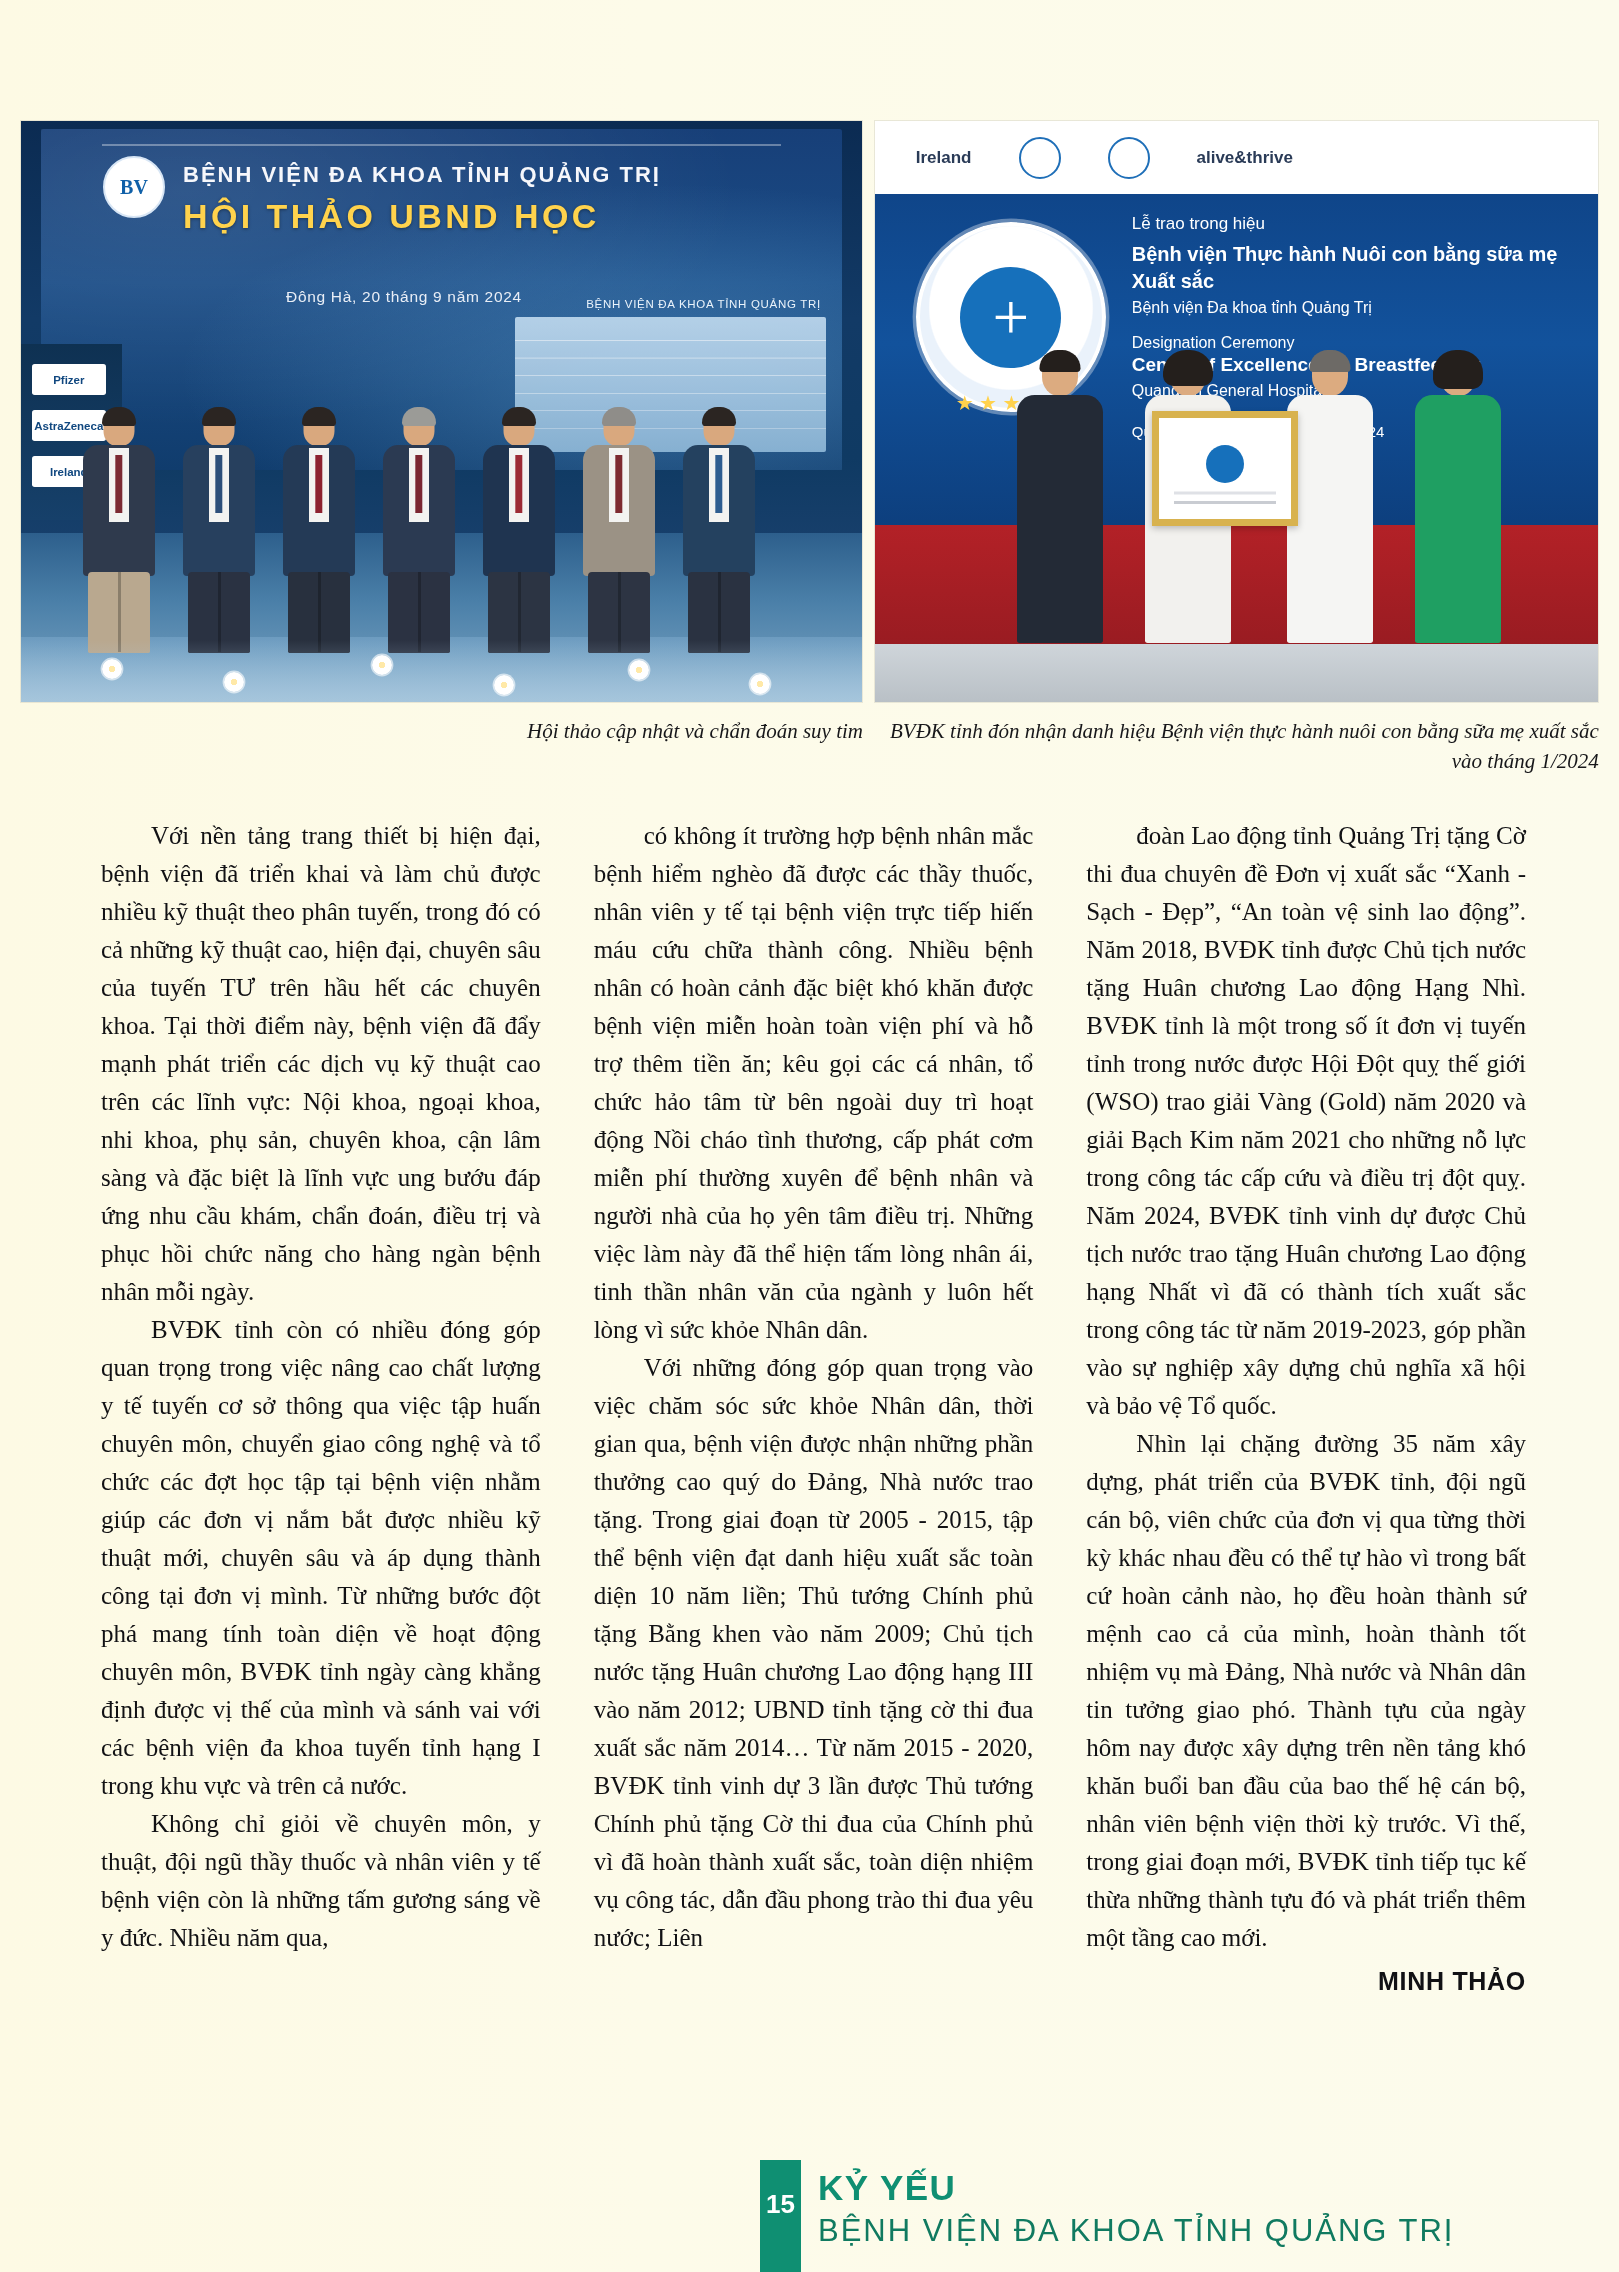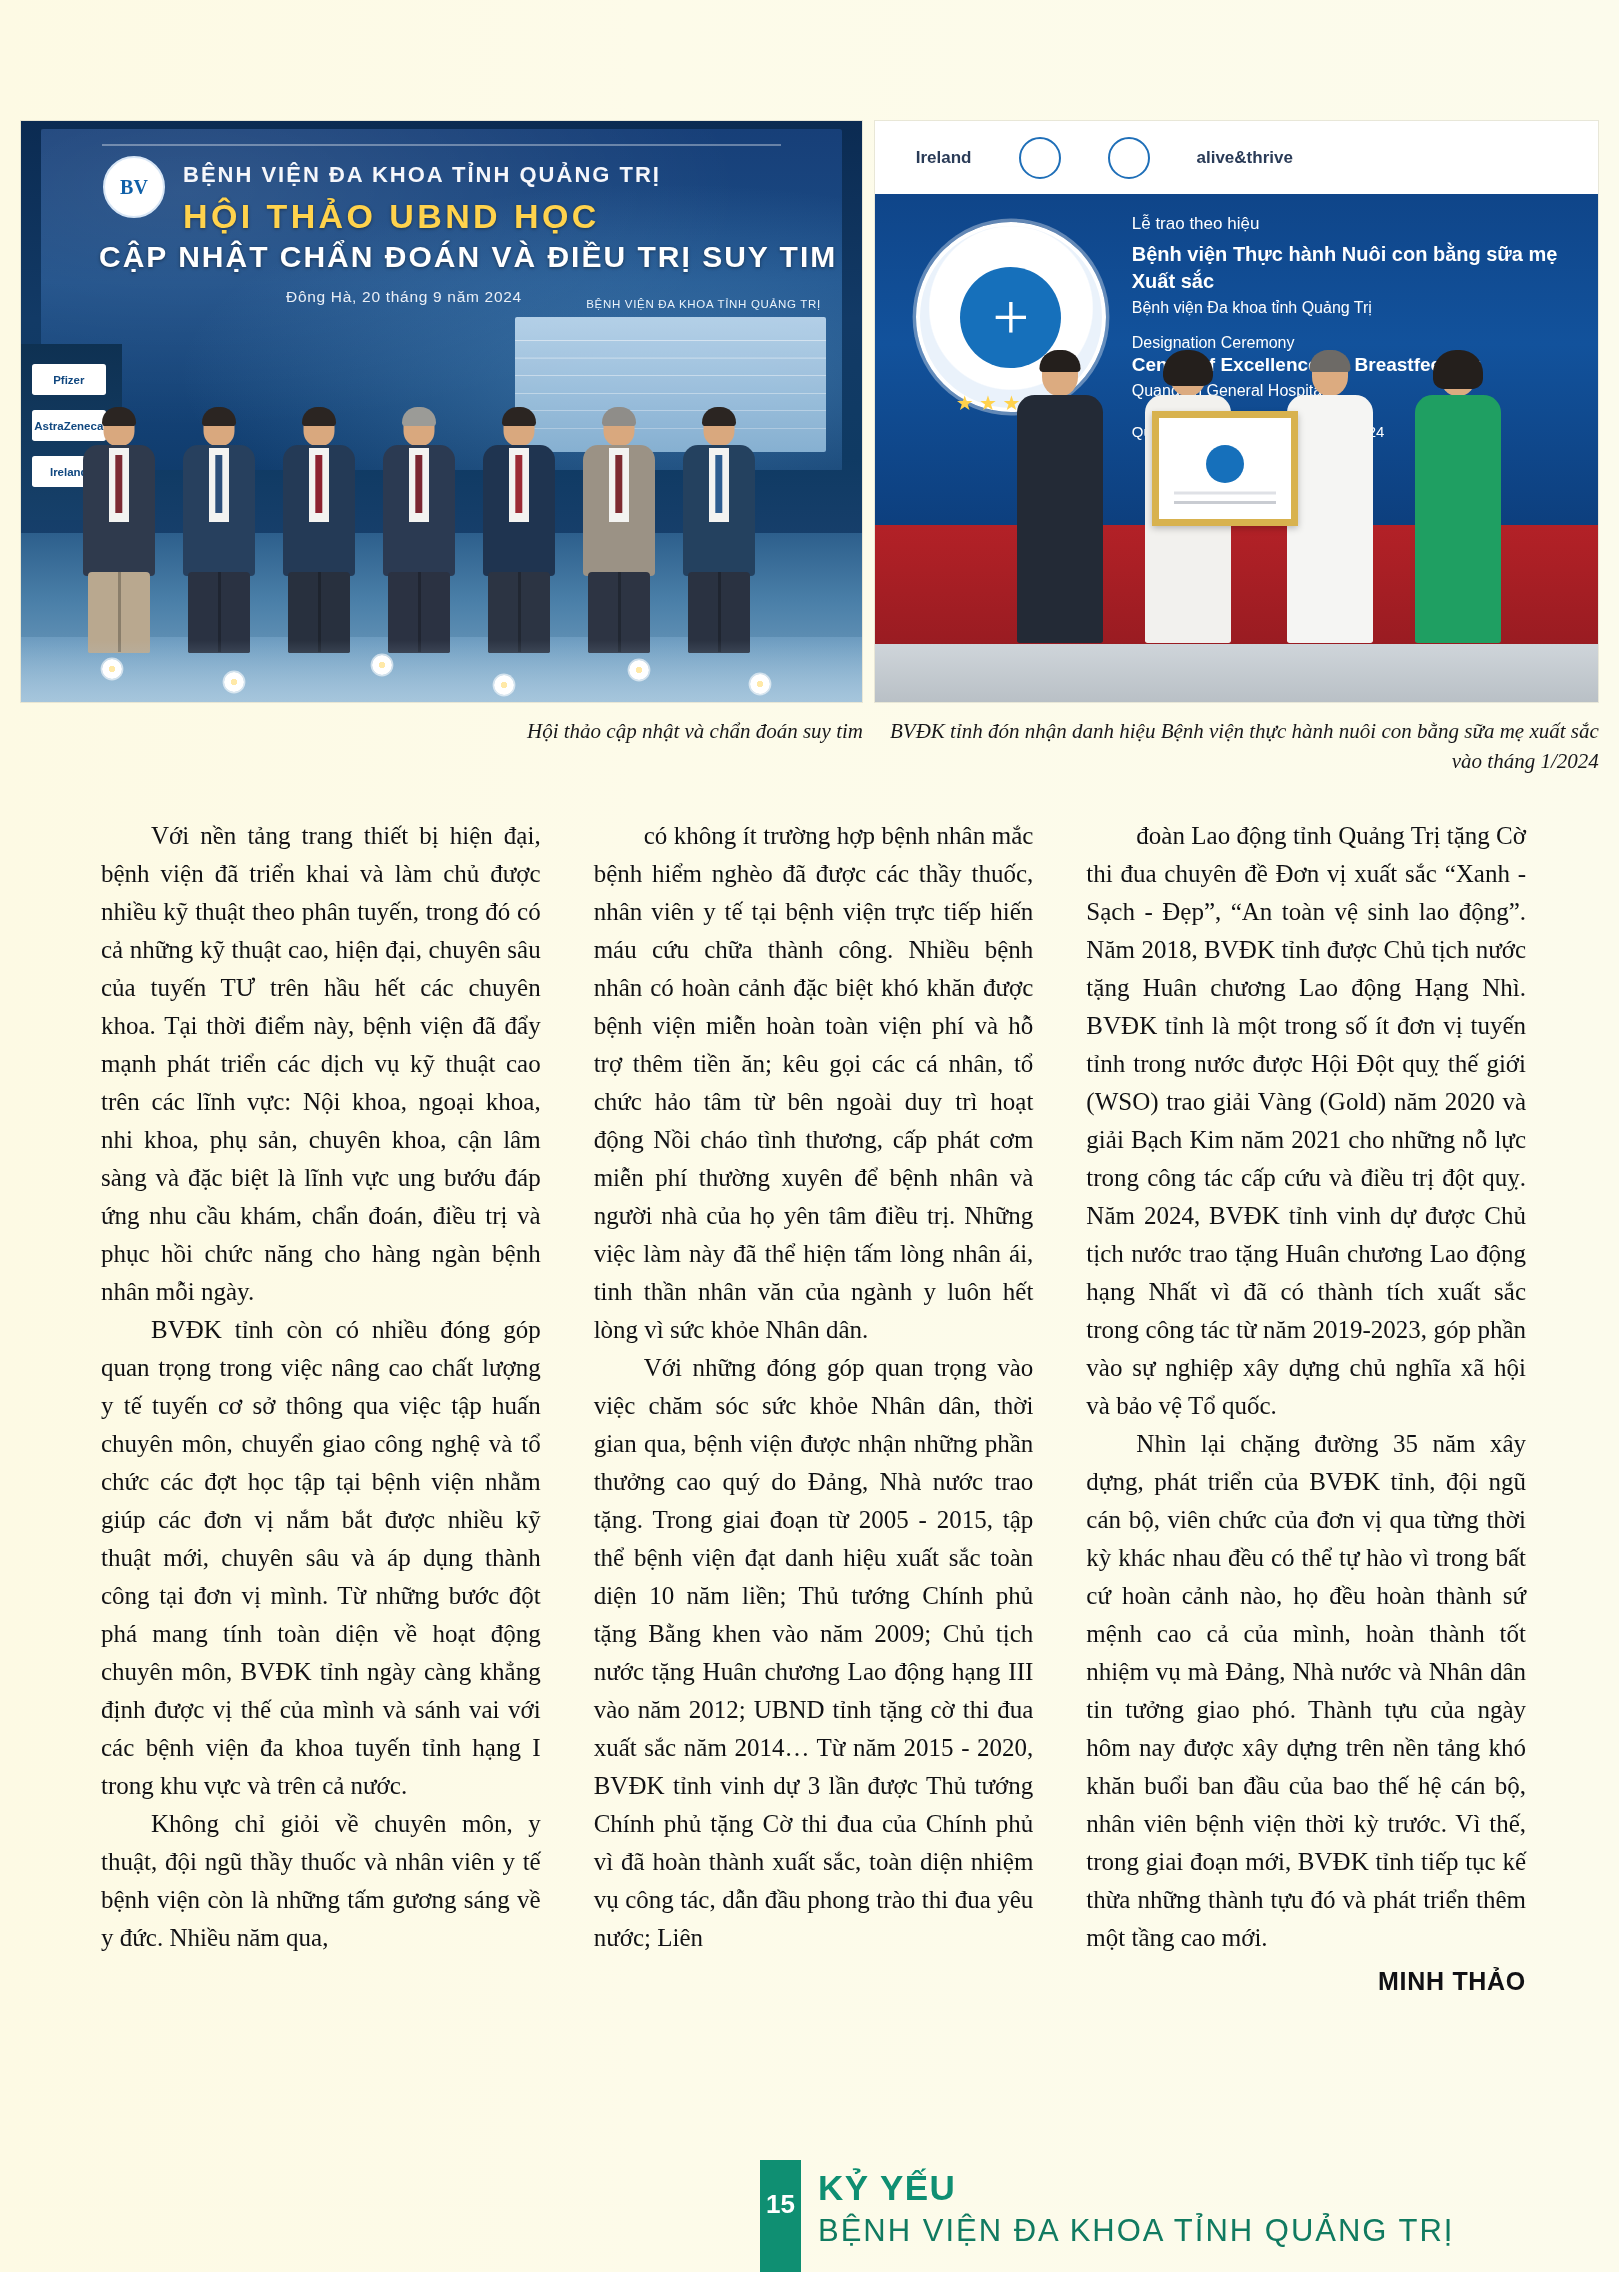--- a/index.html
+++ b/index.html
@@ -282,21 +282,20 @@
 
     <div class="photo photo-left">
       <div class="ph-l-bg"></div>
       <div class="ph-l-screen"></div>
       <div class="ph-l-hdrline"></div>
       <div class="ph-l-logo">
         <span>BV</span>
       </div>
       <div class="ph-l-t1">BỆNH VIỆN ĐA KHOA TỈNH QUẢNG TRỊ</div>
       <div class="ph-l-t2">HỘI THẢO UBND HỌC</div>
-      <div class="ph-l-t3">CẬP NHẬT CHẨN ĐOÁN VÀ ĐIỀU TRỊ SUY TIM</div>
       <div class="ph-l-t4">Đông Hà, 20 tháng 9 năm 2024</div>
       <div class="ph-l-bldgcap">BỆNH VIỆN ĐA KHOA TỈNH QUẢNG TRỊ</div>
       <div class="ph-l-bldg"></div>
 
       <div class="ph-l-stage">
         <div class="ph-l-stagefloor"></div>
       </div>
 
       <div class="ph-l-sideL"></div>
       <div class="ph-l-badge" style="top:243px">Pfizer</div>
@@ -380,21 +379,21 @@
         <div class="circ"></div>
         <div class="lg">alive&amp;thrive</div>
       </div>
 
       <div class="ph-r-seal">
         <div class="inner"></div>
       </div>
       <div class="ph-r-stars">★★★★★</div>
 
       <div class="ph-r-txt">
-        <div class="l1">Lễ trao theo hiệu</div>
+        <div class="l1">Lễ trao trong hiệu</div>
         <div class="l2">Bệnh viện Thực hành Nuôi con bằng sữa mẹ Xuất sắc</div>
         <div class="l3">Bệnh viện Đa khoa tỉnh Quảng Trị</div>
         <div class="l4">Designation Ceremony</div>
         <div class="l5">Center of Excellence for Breastfeeding</div>
         <div class="l6">Quang Tri General Hospital</div>
         <div class="l7">Quảng Trị, ngày 17 tháng 1 năm 2024</div>
       </div>
 
       <div class="ph-r-carpet">
         <div class="ph-r-floor"></div>

